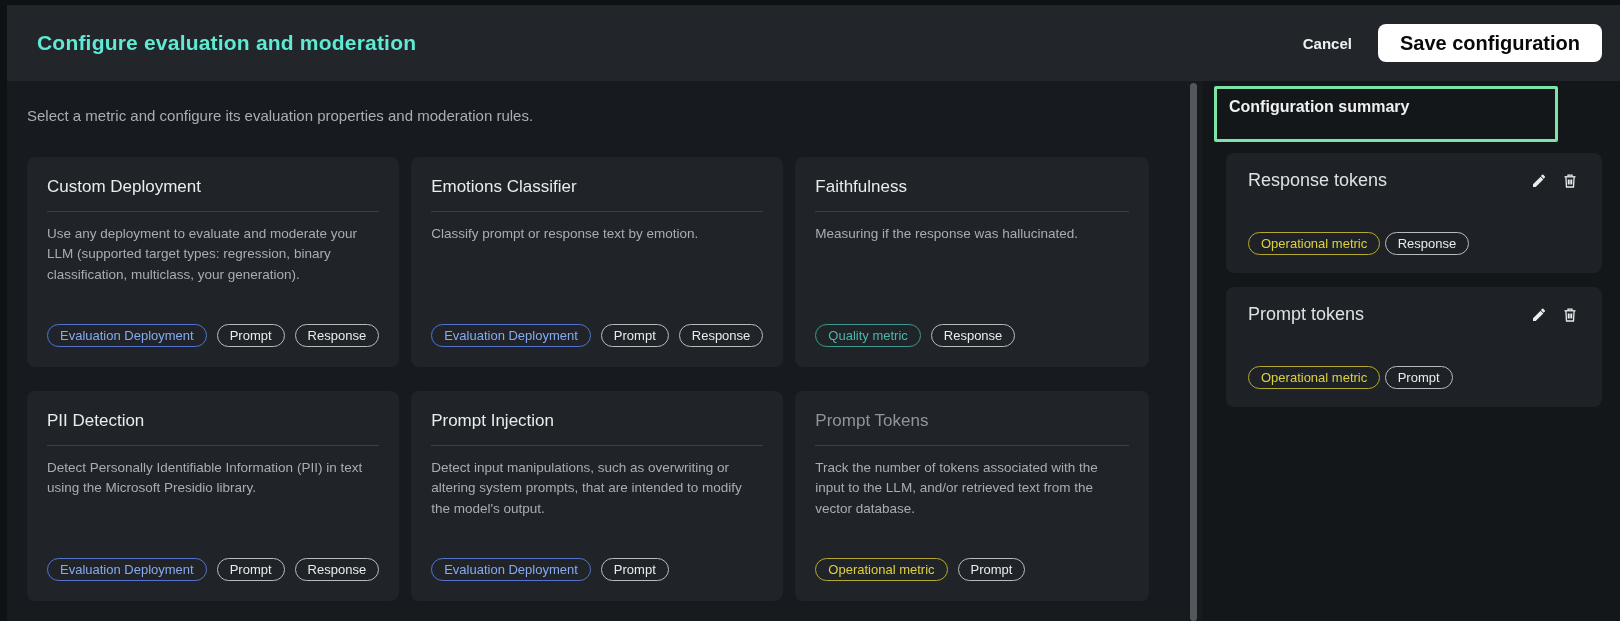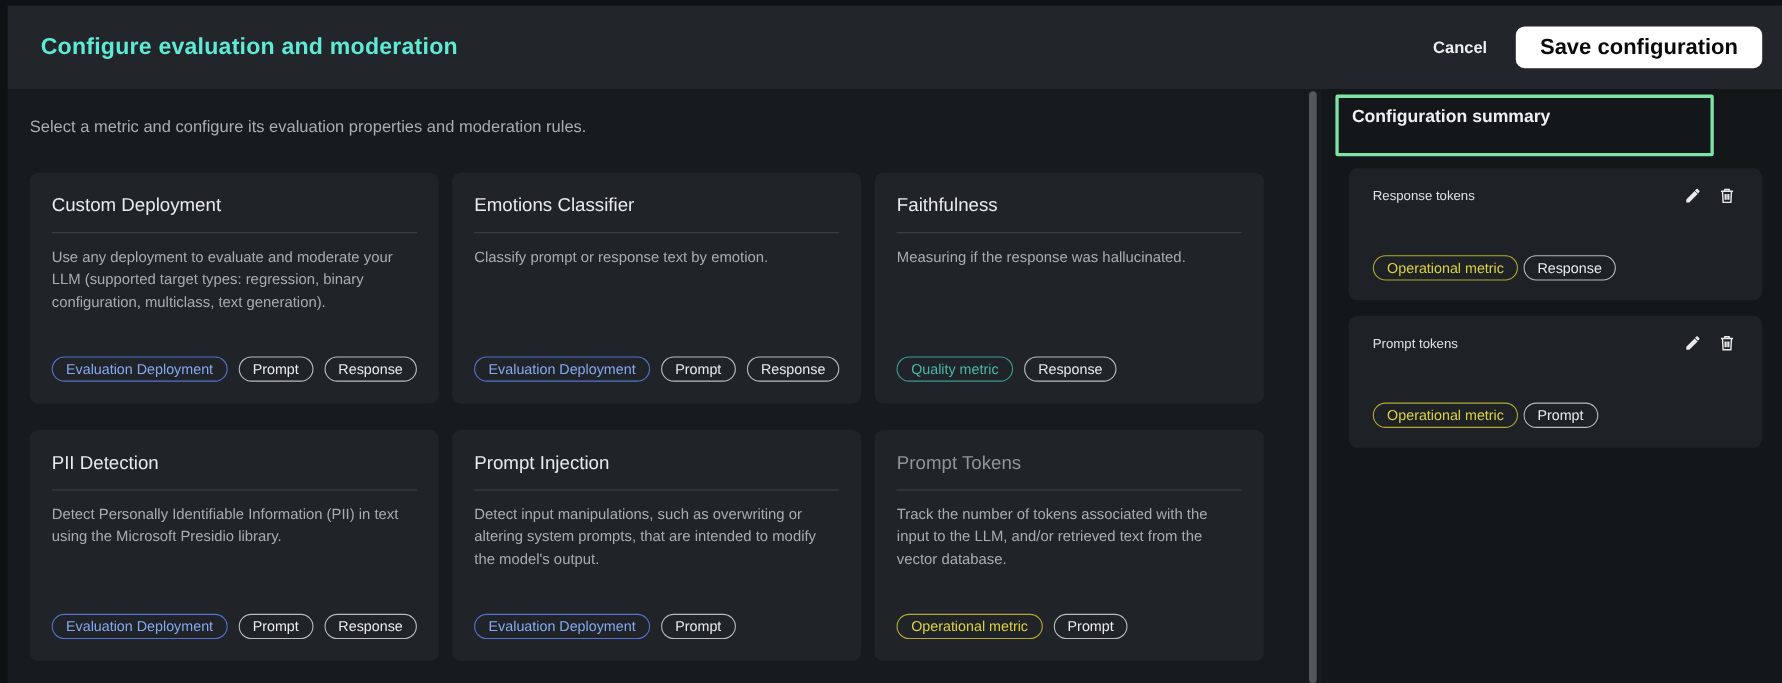--- a/index.html
+++ b/index.html
@@ -52,21 +52,21 @@
   .summary-links { display:flex; gap:26px; align-items:center; }
   .s-link { display:flex; align-items:center; gap:6px; color:#eef0f1; font-size:14.5px;
             font-weight:700; cursor:pointer; }
   .s-link svg { display:block; }
 
   .side-cards { margin-top:11px; margin-left:12px; width:376px; display:flex;
                 flex-direction:column; gap:14px; }
   .side-card { background:#1e2226; border-radius:8px; height:120px; padding:17px 24px 18px 22px;
                display:flex; flex-direction:column; justify-content:space-between; }
   .side-card .row1 { display:flex; align-items:center; }
-  .side-card .stitle { font-size:12px; color:#dfe2e4; }
+  .side-card .stitle { font-size:18px; color:#dfe2e4; }
   .side-card .icons { margin-left:auto; display:flex; gap:15px; }
   .icon-btn { background:none; border:none; padding:0; cursor:pointer; line-height:0; }
 </style>
 </head>
 <body>
 
 <div class="modal">
 
   <div class="hdr">
     <h1>Configure evaluation and moderation</h1>
@@ -78,21 +78,21 @@
   <div class="content">
 
     <div class="main">
       <div class="subtitle">Select a metric and configure its evaluation properties and moderation rules.</div>
 
       <div class="grid">
 
         <div class="card">
           <div class="title">Custom Deployment</div>
           <hr class="rule">
-          <div class="desc">Use any deployment to evaluate and moderate your LLM (supported target types: regression, binary configuration, multiclass, text generation).</div>
+          <div class="desc">Use any deployment to evaluate and moderate your LLM (supported target types: regression, binary classification, multiclass, your generation).</div>
           <div class="badges">
             <span class="badge blue">Evaluation Deployment</span>
             <span class="badge gray">Prompt</span>
             <span class="badge gray">Response</span>
           </div>
         </div>
 
         <div class="card">
           <div class="title">Emotions Classifier</div>
           <hr class="rule">

